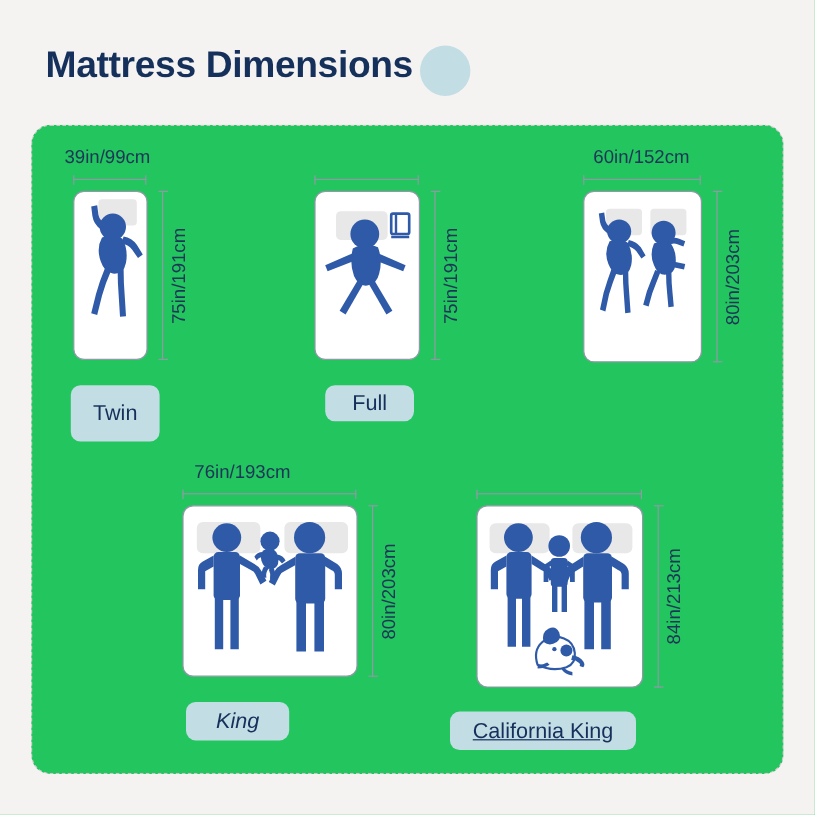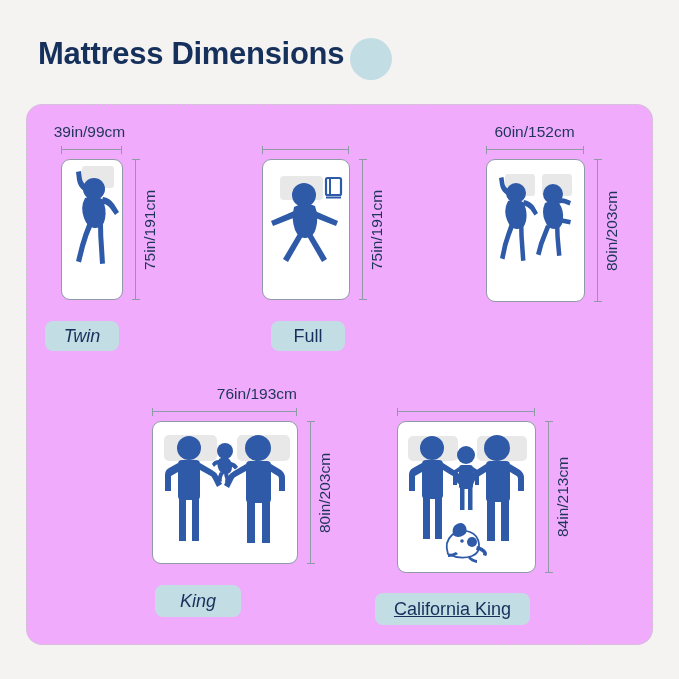--- a/index.html
+++ b/index.html
@@ -25,21 +25,21 @@
   .title{
     position:relative;z-index:1;
     font-size:31px;font-weight:bold;color:#16305c;
     letter-spacing:-0.3px;white-space:nowrap;
   }
 
   
   .panel{
     position:absolute;left:26px;top:104px;
     width:627px;height:541px;
-    background:#f0abfc;
+    background:#22c55e;
     border:1.5px dashed #c9c9c9;
     border-radius:16px;
     box-sizing:border-box;
   }
 
   
   .card{position:absolute;}
 
   .dim-top{
     position:absolute;
@@ -116,21 +116,21 @@
             <path d="M23 38 q-5 9 -1 20 q3 9 10 10 q9 1 11 -9 q2 -11 -3 -20 q-7 -5 -17 -1 z"></path>
             <path d="M22 31 q-6 -4 -7 -11 l-1 -8 l5 -1 l1 8 q1 5 6 7 z"></path>
             <path d="M41 37 q7 1 11 7 l5 8 l-4 3 l-5 -7 q-3 -4 -9 -5 z"></path>
             <path d="M26 62 q-5 12 -8 23 l-4 16 l5 1.5 l4 -16 q3 -11 8 -22 z"></path>
             <path d="M36 63 q0 13 1 25 l1 16 l5 -0.5 l-1 -16 q-1 -12 -1 -24 z"></path>
           </g>
         </svg>
       </div>
       <div class="vline" style="left:98px;top:36px;height:141px;"></div>
       <div class="dim-side" style="left:104px;top:36px;height:141px;">75in/191cm</div>
-      <div class="pill" style="left:8px;top:198px;width:74px;height:30px;font-style:italic;">
+      <div class="pill" style="left:22px;top:198px;width:74px;height:47px;">
         <span>Twin</span>
       </div>
     </div>
 
     <div class="card" style="left:216px;top:18px;width:185px;height:240px;">
       <div class="hline" style="left:19px;top:26px;width:87px;"></div>
       <div class="bed" style="left:19px;top:36px;width:88px;height:141px;">
         <svg width="88" height="141" viewBox="0 0 88 141">
           <rect x="17" y="16" width="43" height="24" rx="4" fill="#e8e8e8"></rect>
           <g>
@@ -178,21 +178,21 @@
             <path d="M59 65 q-4 10 -7 18 l-3 11 l4.5 1.5 l3 -11 q3 -8 7 -18 z"></path>
             <path d="M68 66 q0 10 1 19 l1 11 l4.5 -0.5 l-1 -11 q-1 -9 -1 -18 z"></path>
           </g>
         </svg>
       </div>
       <div class="vline" style="left:130px;top:36px;height:143px;"></div>
       <div class="dim-side" style="left:136px;top:36px;height:143px;">80in/203cm</div>
     </div>
 
     <div class="card" style="left:80px;top:280px;width:230px;height:245px;">
-      <div class="dim-top" style="left:0px;top:0px;width:190px;text-align:right;">76in/193cm</div>
+      <div class="dim-top" style="left:0px;top:0px;width:190px;">76in/193cm</div>
       <div class="hline" style="left:45px;top:26px;width:145px;"></div>
       <div class="bed" style="left:45px;top:36px;width:146px;height:143px;">
         <svg width="146" height="143" viewBox="0 0 146 143">
           <rect x="11" y="13" width="53" height="26" rx="5" fill="#e8e8e8"></rect>
           <rect x="84" y="13" width="53" height="26" rx="5" fill="#e8e8e8"></rect>
           <g fill="#2f5aa8">
             <circle cx="36" cy="26" r="12"></circle>
             <rect x="25" y="38" width="22" height="40" rx="4"></rect>
             <path d="M25 41 l-9 5 q-4 2 -4 7 l0 16 l6 0 l0 -15 l7 -4 z"></path>
             <path d="M47 41 l12 7 q4 2 6 6 l4 8 l-5 3 l-4 -8 q-1 -3 -4 -4 l-9 -5 z"></path>

